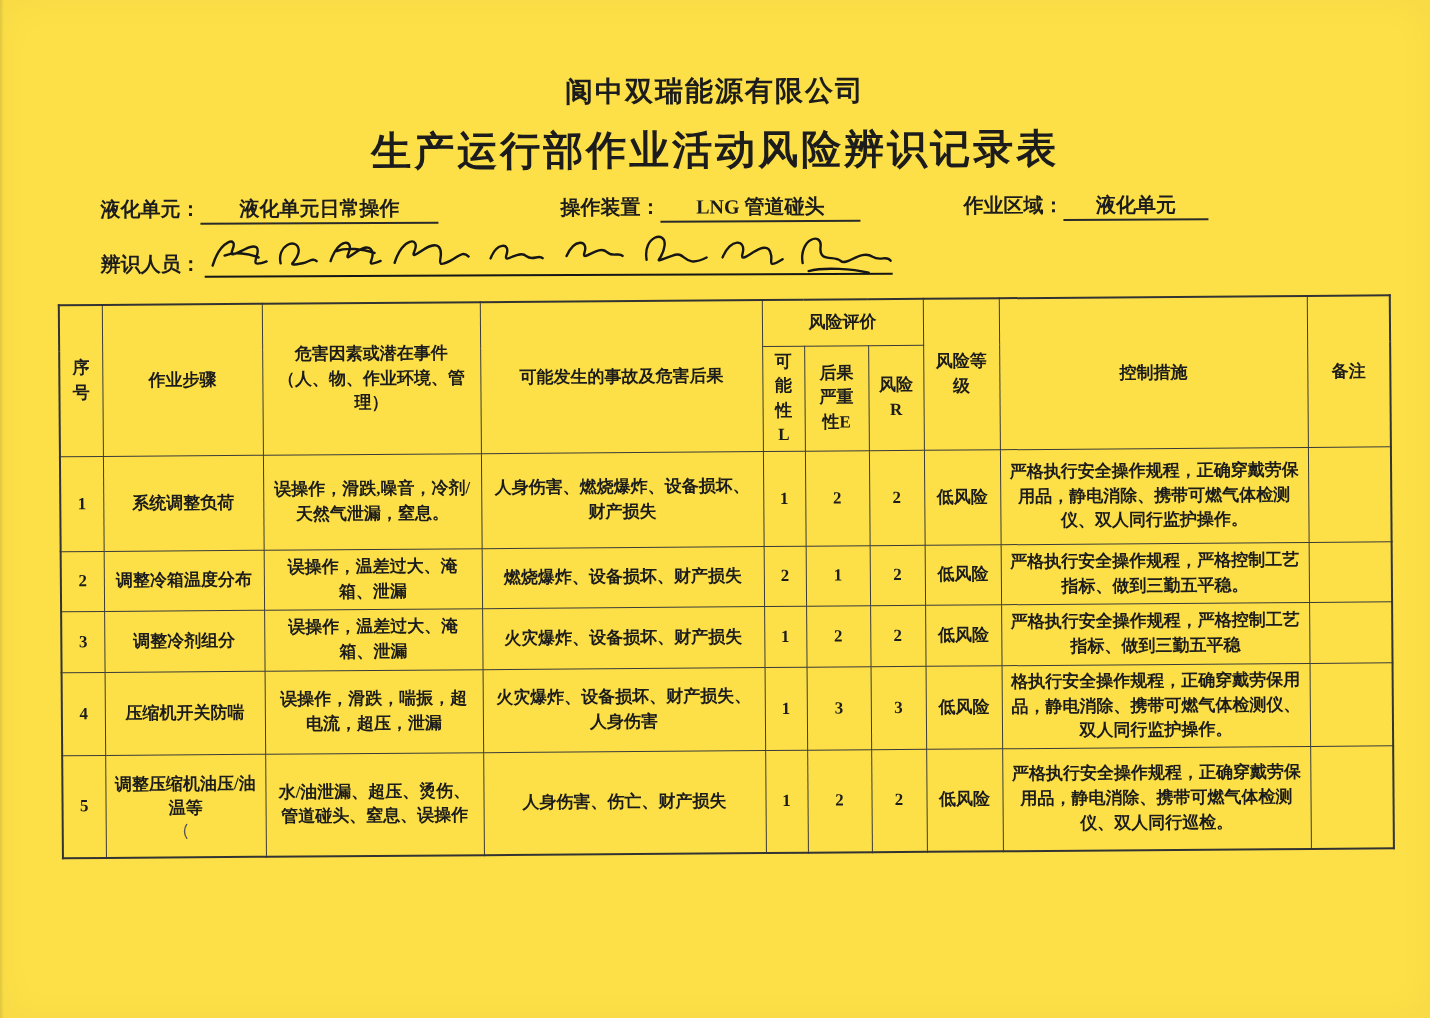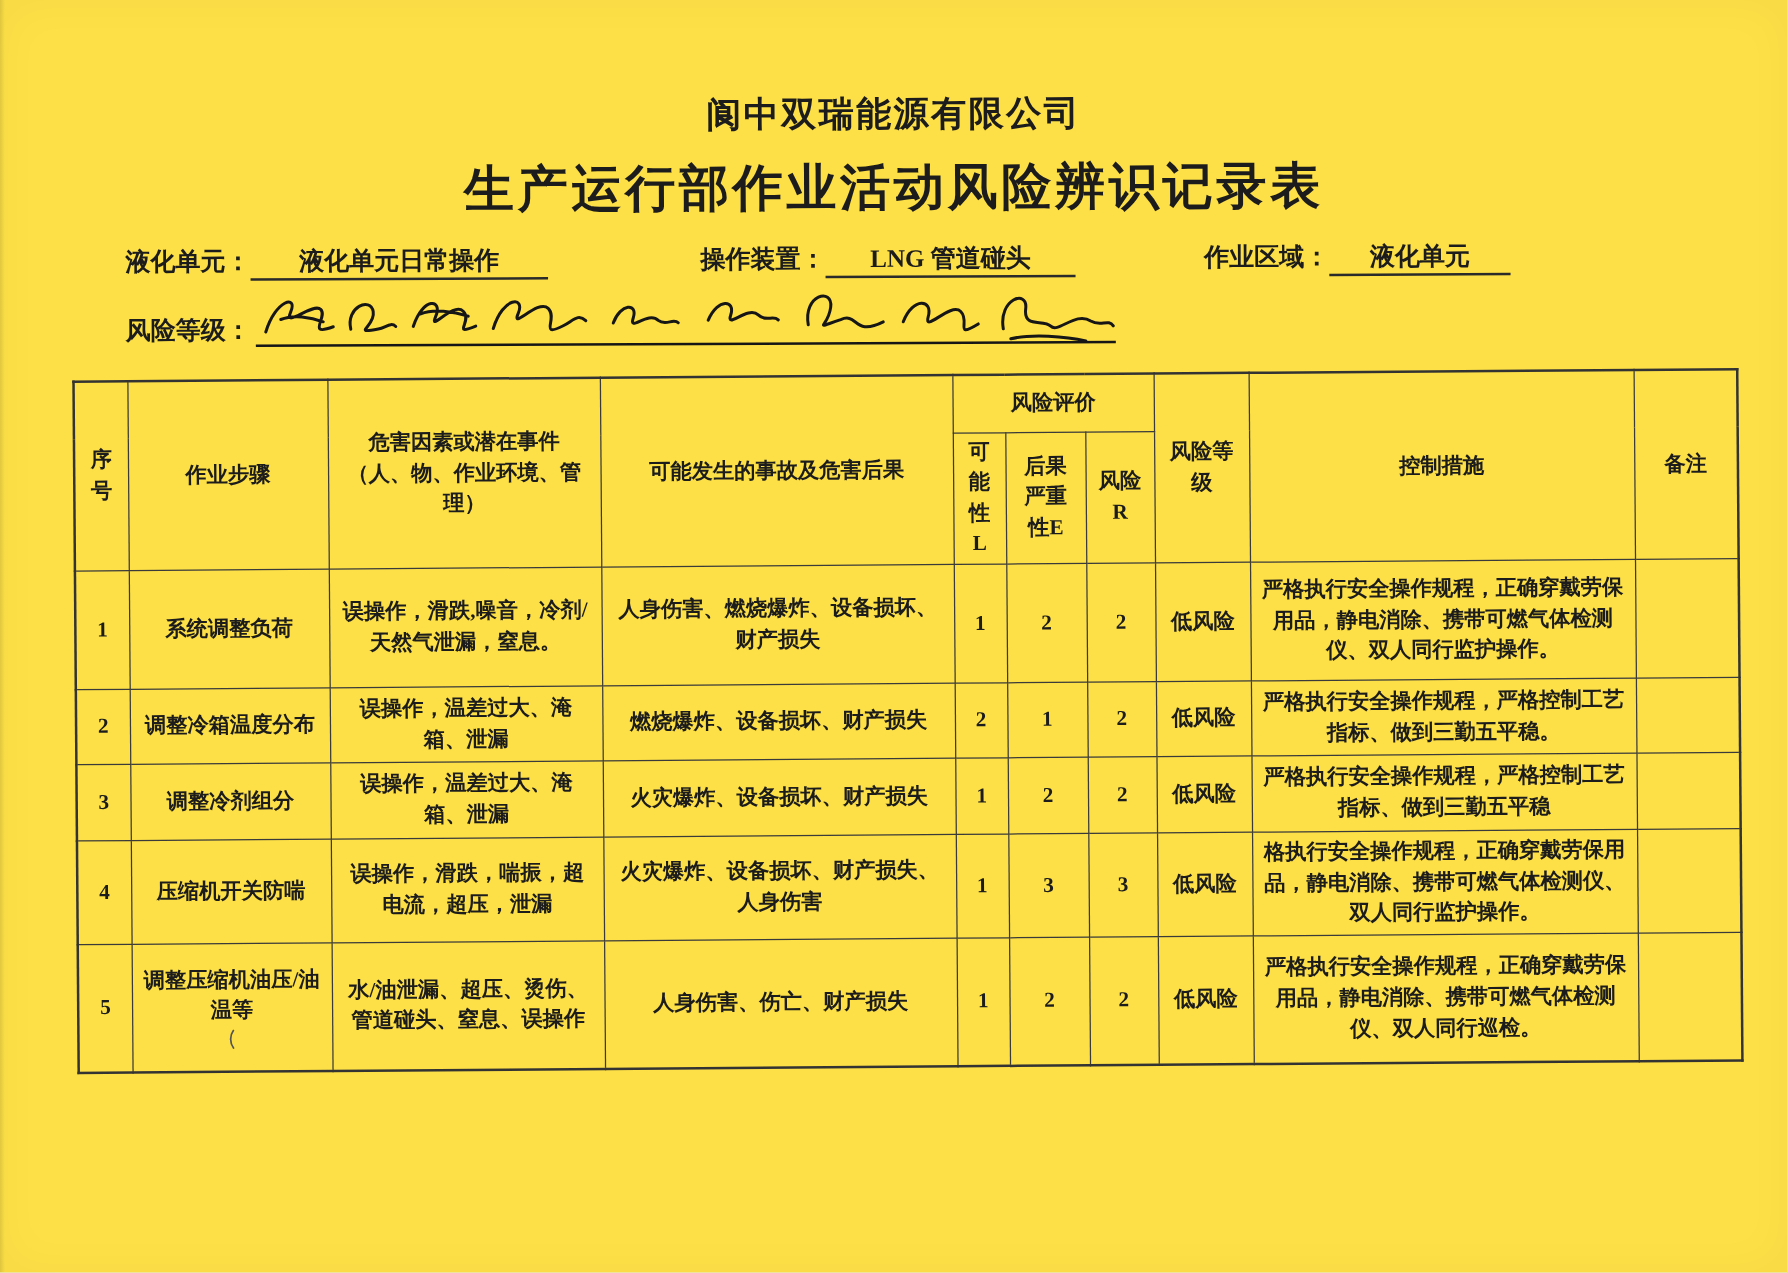--- a/index.html
+++ b/index.html
@@ -99,21 +99,21 @@
         <span class="f-label">液化单元：</span><span class="f-value">液化单元日常操作</span>
       </div>
       <div class="f-device">
         <span class="f-label">操作装置：</span><span class="f-value">LNG 管道碰头</span>
       </div>
       <div class="f-area">
         <span class="f-label">作业区域：</span><span class="f-value">液化单元</span>
       </div>
 
       <div class="f-people">
-        <span class="f-label">风险等级：</span>
+        <span class="f-label">辨识人员：</span>
         <span class="sig-box">
           <svg width="688" height="50" viewBox="0 0 688 50">
             <g fill="none" stroke="#161616" stroke-width="2.4" stroke-linecap="round" stroke-linejoin="round">
               <path d="M8,36 C16,10 34,6 28,20 C22,34 46,12 52,18 C58,24 40,40 62,32 M20,26 C30,22 44,24 54,28"></path>
               <path d="M76,34 C72,16 92,8 94,20 C96,32 76,38 98,34 C104,33 108,28 112,32"></path>
               <path d="M126,32 C134,8 150,10 144,24 C138,38 158,12 166,20 C174,28 156,40 176,32 M132,22 C142,18 158,20 170,24"></path>
               <path d="M190,34 C198,8 216,8 210,22 C204,36 226,10 234,18 C242,26 226,42 246,32 C254,28 258,22 264,28"></path>
               <path d="M286,30 C292,14 306,14 302,26 C298,38 314,20 322,28 C328,33 334,26 338,30"></path>
               <path d="M362,28 C370,10 384,12 380,24 C376,36 394,16 402,24 C408,30 414,24 418,28"></path>
               <path d="M442,32 C438,8 462,2 460,18 C458,34 444,36 468,28 C482,22 478,42 502,30"></path>

